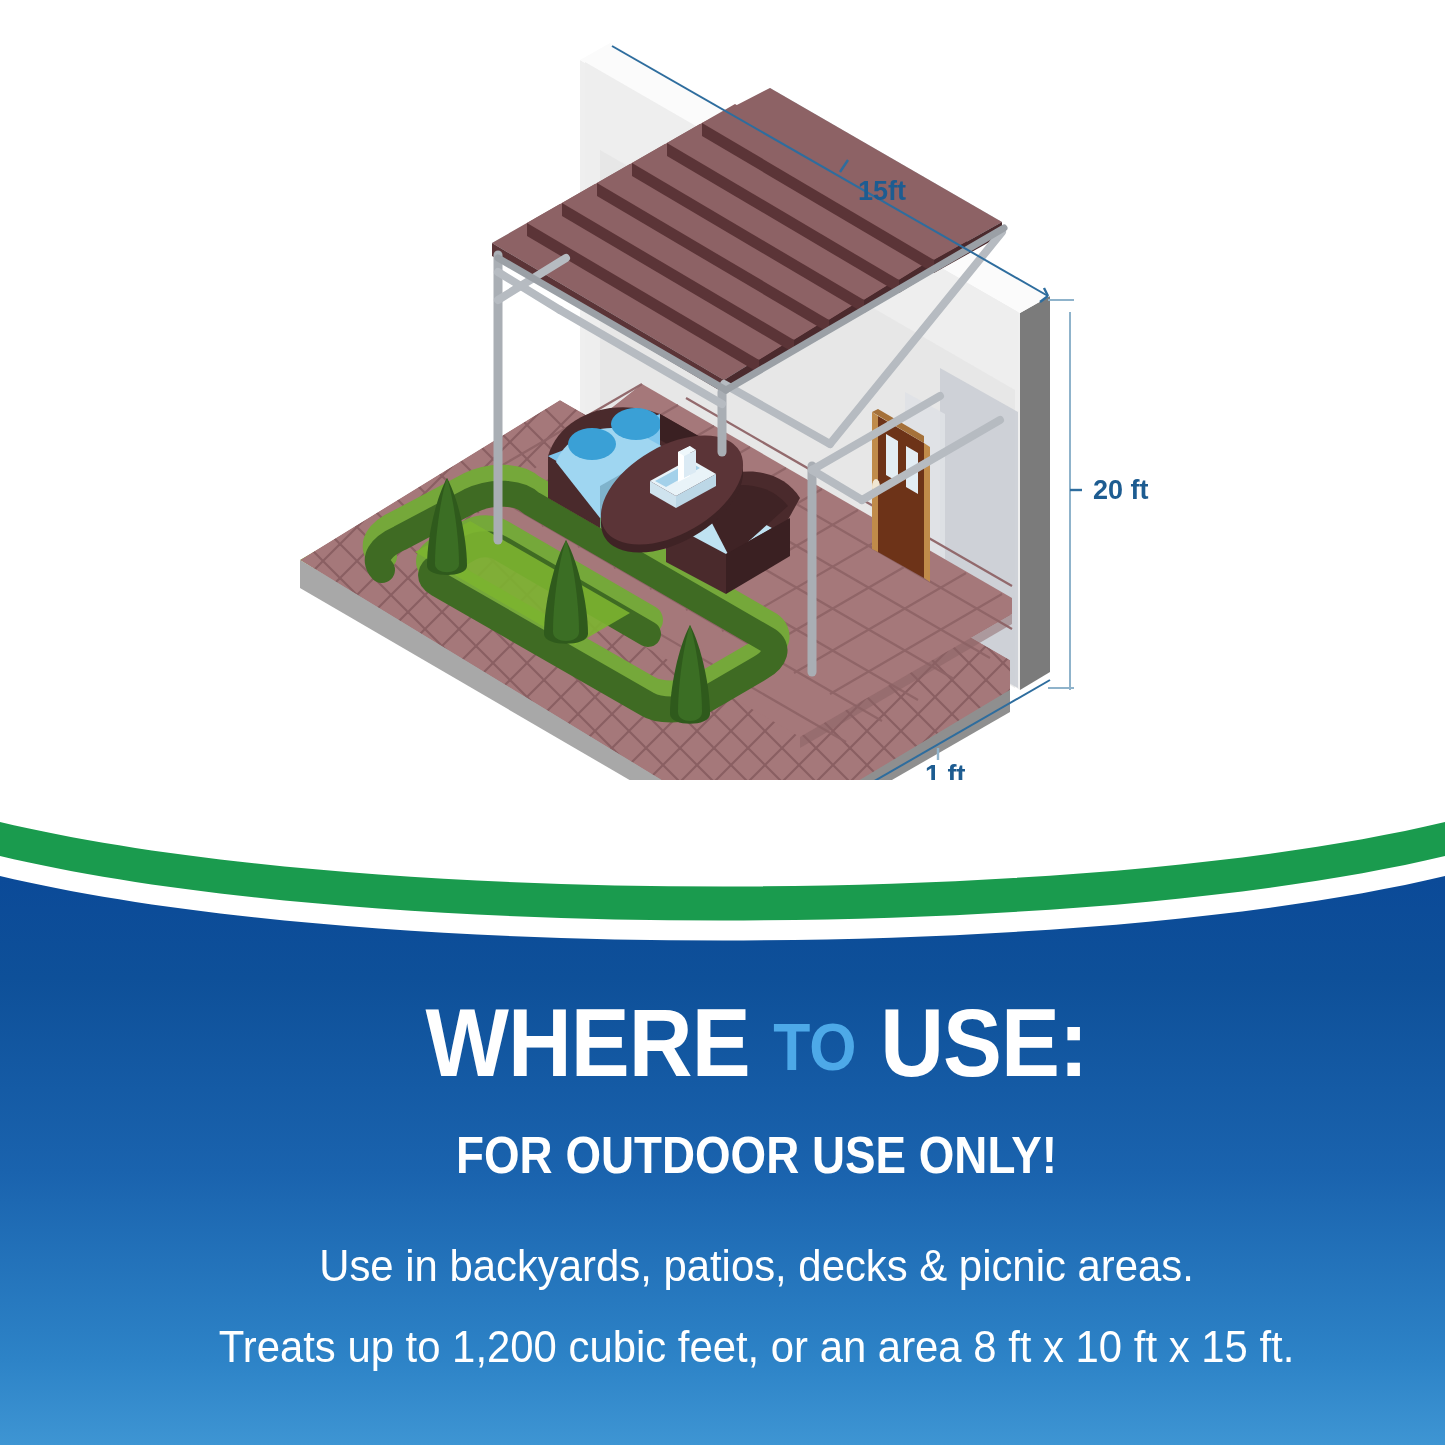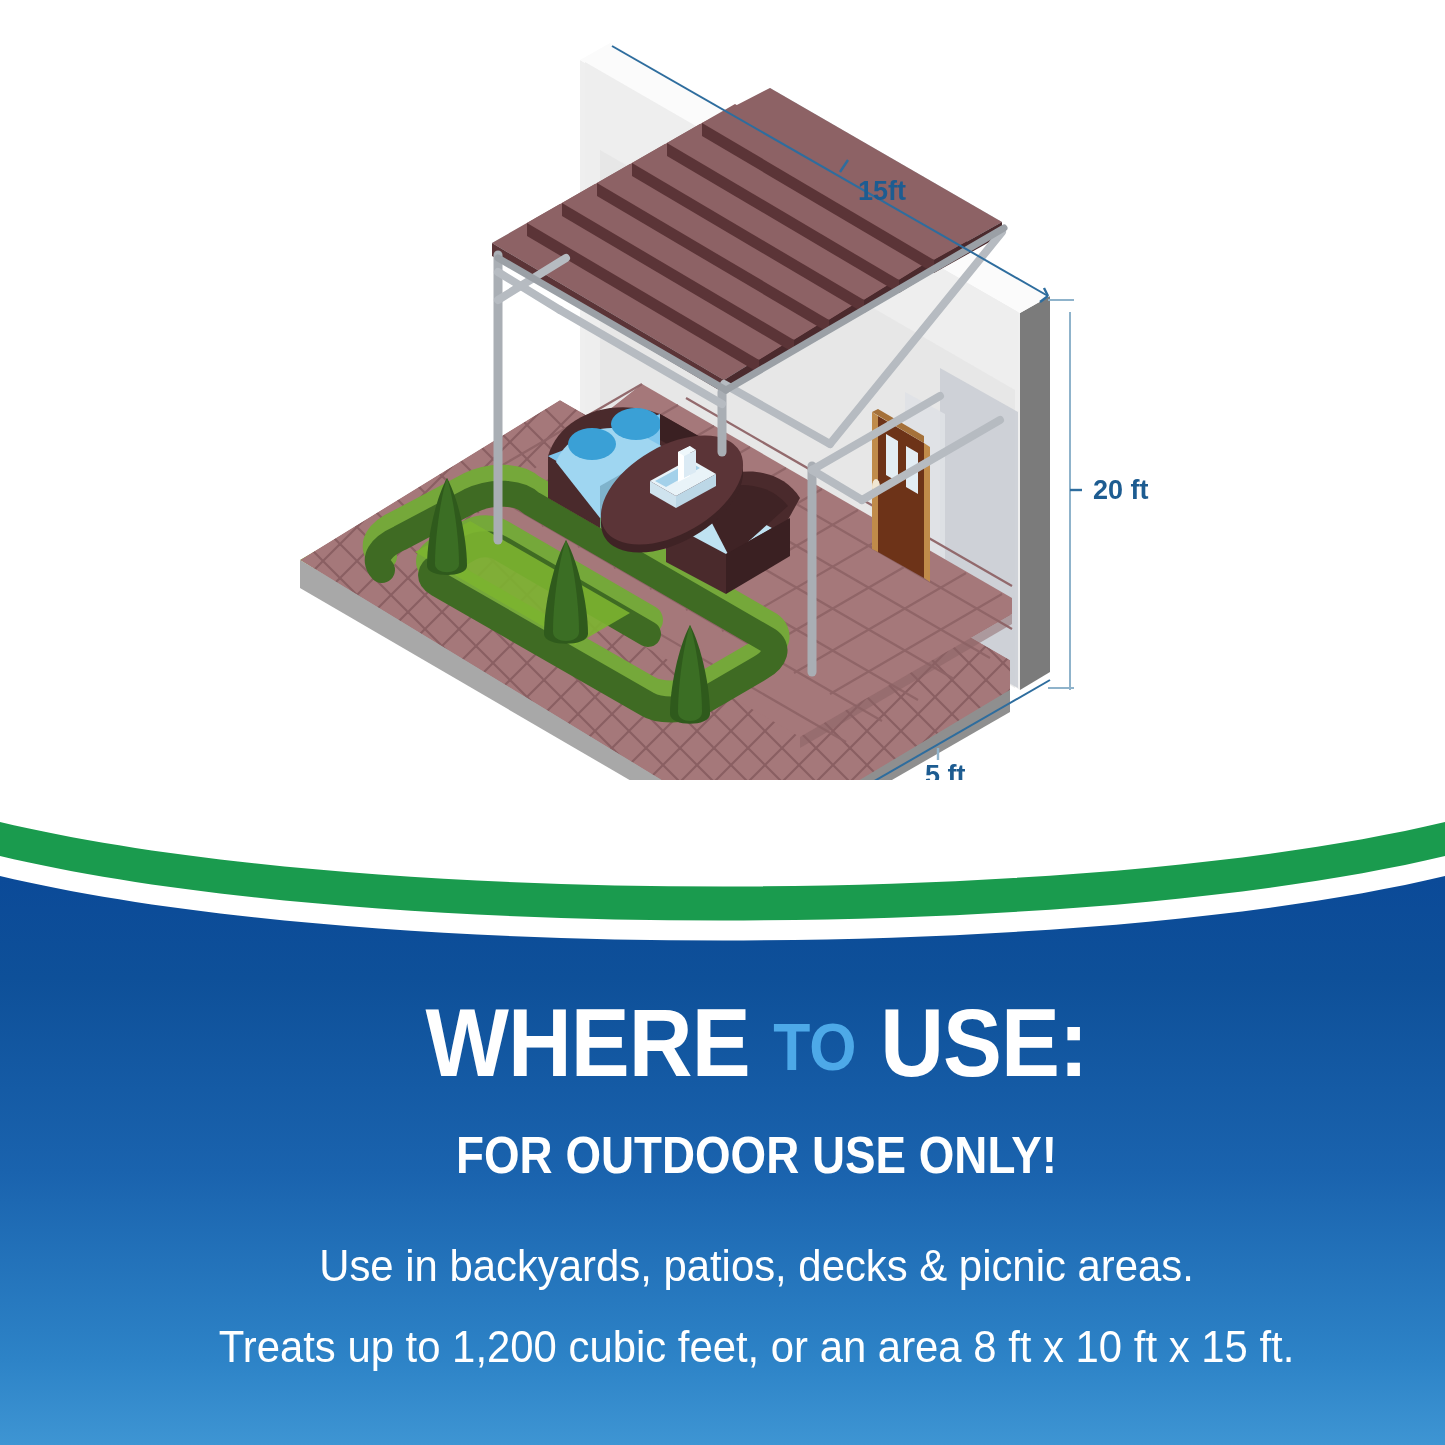--- a/index.html
+++ b/index.html
@@ -328,21 +328,21 @@
         <path d="M1048,688 L1074,688" stroke="#8fb3cb" stroke-width="2"></path>
 
         <path d="M744,856 L1050,680"></path>
         <path d="M938,748 L938,760" stroke="#8fb3cb" stroke-width="2.4"></path>
         <path d="M744,856 L744,842 M744,856 L756,850" stroke-width="2.2"></path>
       </g>
     </svg>
 
     <div class="dim-label" id="dim-15ft">15ft</div>
     <div class="dim-label" id="dim-10ft">20 ft</div>
-    <div class="dim-label" id="dim-8ft">5 ft</div>
+    <div class="dim-label" id="dim-8ft">1 ft</div>
   </div>
 
   <div id="divider">
     <svg id="divider-svg" viewBox="0 0 1445 665" xmlns="http://www.w3.org/2000/svg" preserveAspectRatio="none">
       <defs>
         <linearGradient id="blueGrad" x1="0" y1="0" x2="0" y2="1">
           <stop offset="0" stop-color="#0b4a98"></stop>
           <stop offset="0.18" stop-color="#0e5099"></stop>
           <stop offset="0.52" stop-color="#1a63ae"></stop>
           <stop offset="0.85" stop-color="#2d83c7"></stop>

